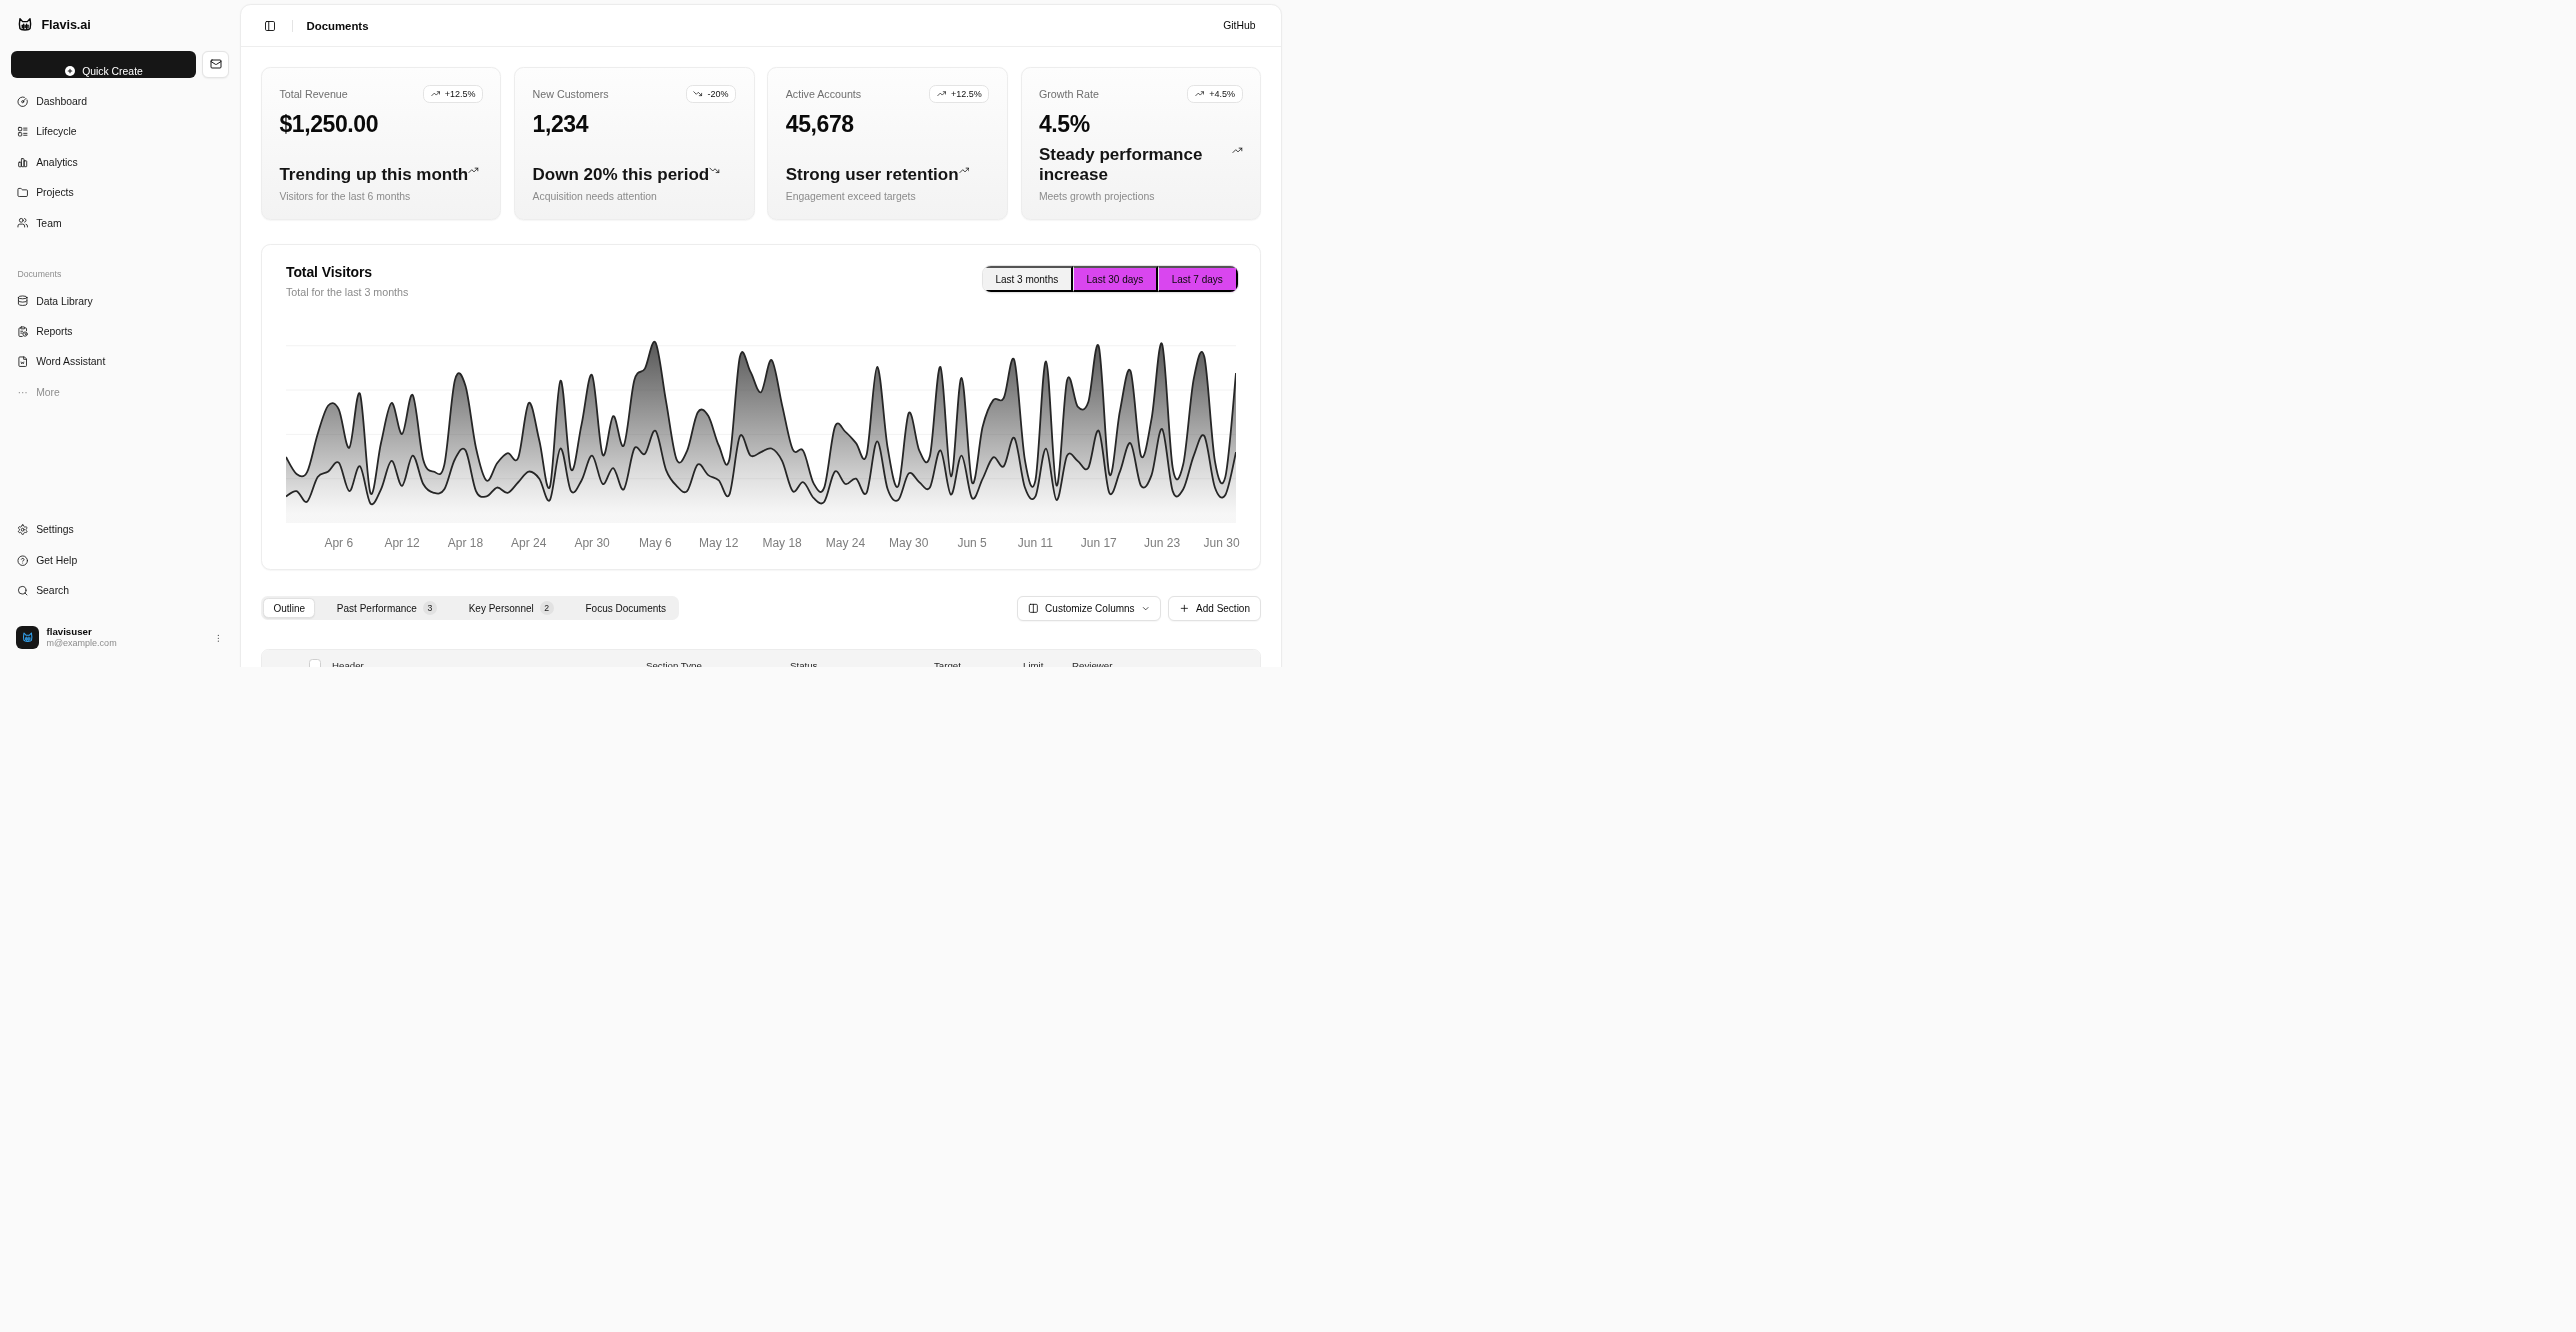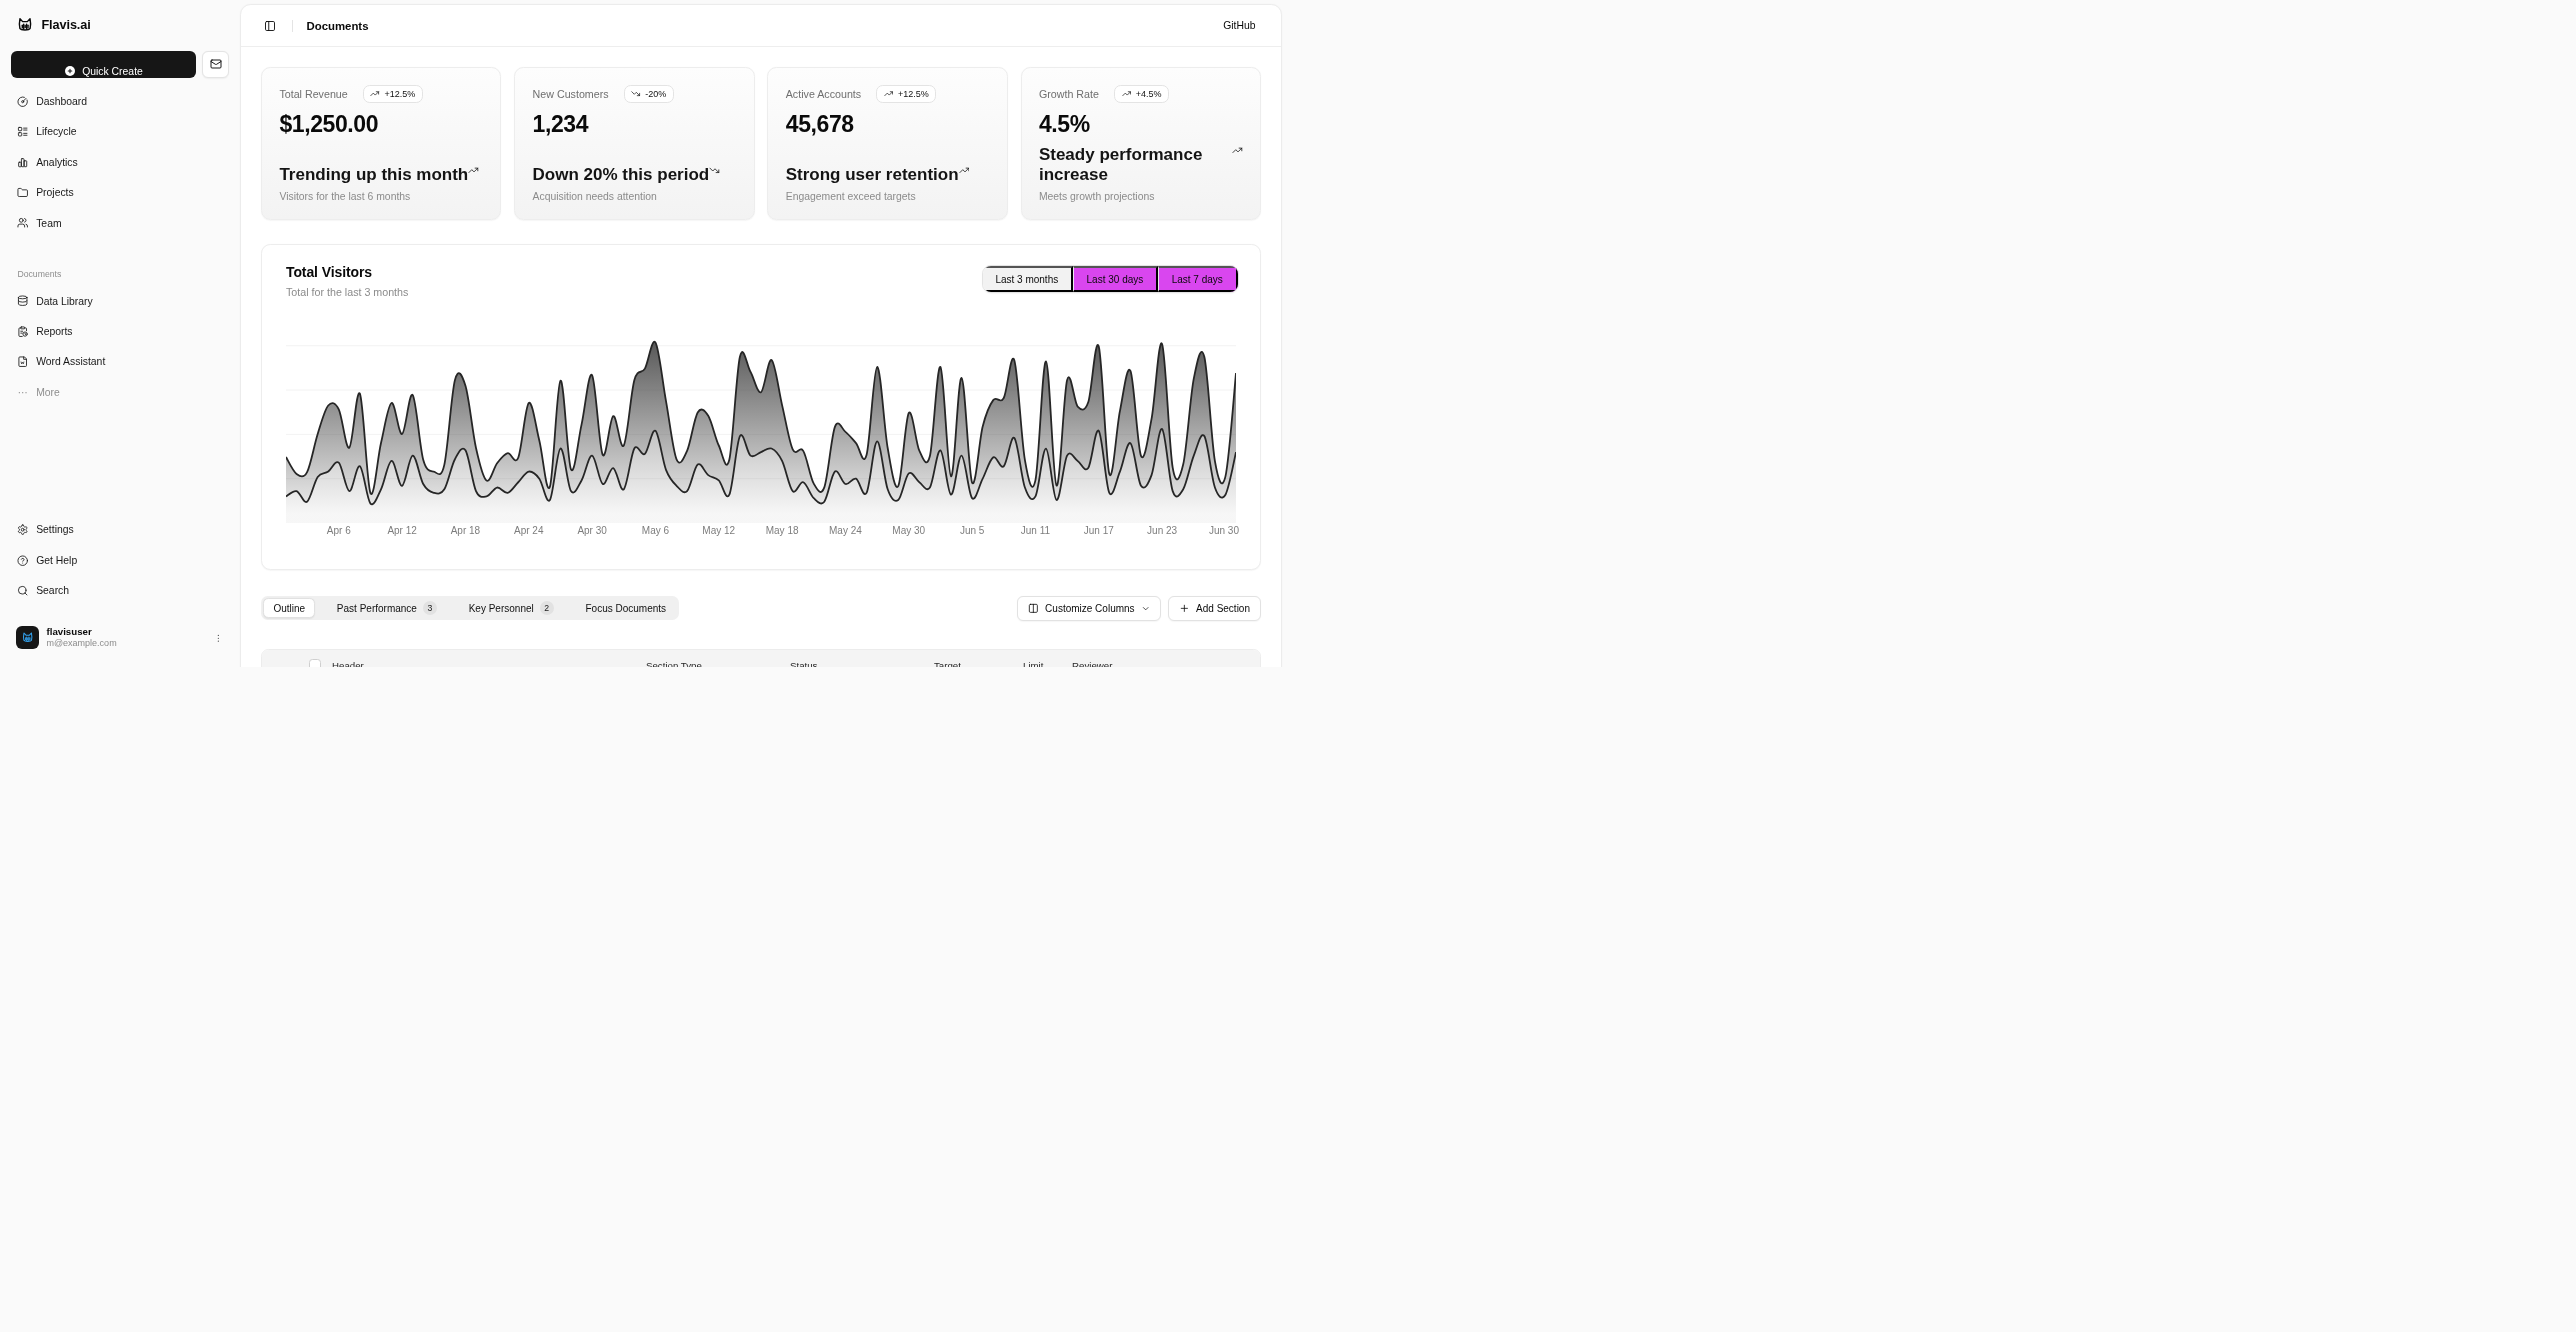--- a/index.html
+++ b/index.html
@@ -47,21 +47,21 @@
   .header-title{font-size:11.4px;font-weight:600}
   .gh-link{margin-left:auto;font-size:10.4px;font-weight:500;padding:4.7px 4px;border-radius:5.4px;
            color:#0a0a0a;cursor:pointer;background:transparent;border:none;font-family:inherit}
   .content{padding:20px 20px 0;display:flex;flex-direction:column}
 
   
   .stats{display:grid;grid-template-columns:repeat(4,1fr);gap:12.7px}
   .stat-card{height:153px;border:0.7px solid #ededed;border-radius:9.4px;padding:20px 17.4px 17.4px;
              background:linear-gradient(to top,#f3f3f3,#fdfdfd);box-shadow:0 0.7px 1.3px rgba(0,0,0,.04);
              display:flex;flex-direction:column}
-  .stat-top{display:flex;align-items:flex-start;gap:15px}
+  .stat-top{display:flex;align-items:flex-start;justify-content:space-between;gap:2px}
   .stat-label{font-size:10.7px;color:#6f6f6f}
   .stat-badge{display:flex;align-items:center;gap:4.7px;border:0.7px solid #e4e4e4;background:#fff;
               border-radius:6.7px;padding:2.7px 6.7px;font-size:9px;font-weight:500;color:#111;margin-top:-2.7px}
   .stat-value{margin-top:8px;font-size:23px;font-weight:700;letter-spacing:-0.4px;font-variant-numeric:tabular-nums}
   .stat-foot{margin-top:auto}
   .stat-line1{display:flex;gap:0;font-size:17px;font-weight:600;color:#141414}
   .stat-line2{margin-top:5.4px;font-size:10.4px;color:#8b8b8b}
 
   
   .chart-card{position:relative;margin-top:24px;height:326px;border:0.7px solid #ededed;border-radius:9.4px;
@@ -69,21 +69,21 @@
   .chart-title{font-size:14px;font-weight:700;letter-spacing:-0.1px}
   .chart-sub{margin-top:6px;font-size:10.7px;color:#8b8b8b}
   .range-toggle{position:absolute;top:20px;right:21.5px;display:flex;height:28px;background:#fff;
                 border:0.7px solid #e3e3e3;border-radius:9px;overflow:hidden;box-shadow:0 0.7px 1.3px rgba(0,0,0,.04)}
   .range-seg{display:flex;align-items:center;padding:0 12.7px;font-size:10px;font-weight:500;
              border-left:0.7px solid #ebebeb;cursor:pointer;background:#d946ef;color:#0a0a0a;font-family:inherit}
   .range-seg:first-child{border-left:none}
   .range-seg.active{background:#f2f2f2}
   .plot{margin-top:39px}
   svg.chart{display:block;width:100%;height:186px}
-  .xaxis{position:relative;height:13.4px;margin-top:2px;font-size:10px;color:#7d7d7d}
+  .xaxis{position:relative;height:13.4px;margin-top:13px;font-size:12px;color:#7d7d7d}
   .xaxis span{position:absolute;transform:translateX(-50%);white-space:nowrap}
   .xaxis span.last{transform:translateX(-90%)}
 
   
   .tabs-row{margin-top:25.5px;display:flex;align-items:center}
   .tabs{display:flex;background:#f0f0f0;border-radius:6.7px;padding:2px;gap:11px}
   .tab{display:flex;align-items:center;gap:6px;height:20px;padding:0 9.4px;border-radius:5.4px;
        font-size:10px;font-weight:500;color:#101010;cursor:pointer;border:0.7px solid transparent;background:transparent;font-family:inherit}
   .tab.active{background:#fff;border-color:#e1e1e1;box-shadow:0 0.7px 1.3px rgba(0,0,0,.06)}
   .tab-badge{min-width:14px;height:14px;padding:0 3.4px;border-radius:670px;background:#e2e2e2;

